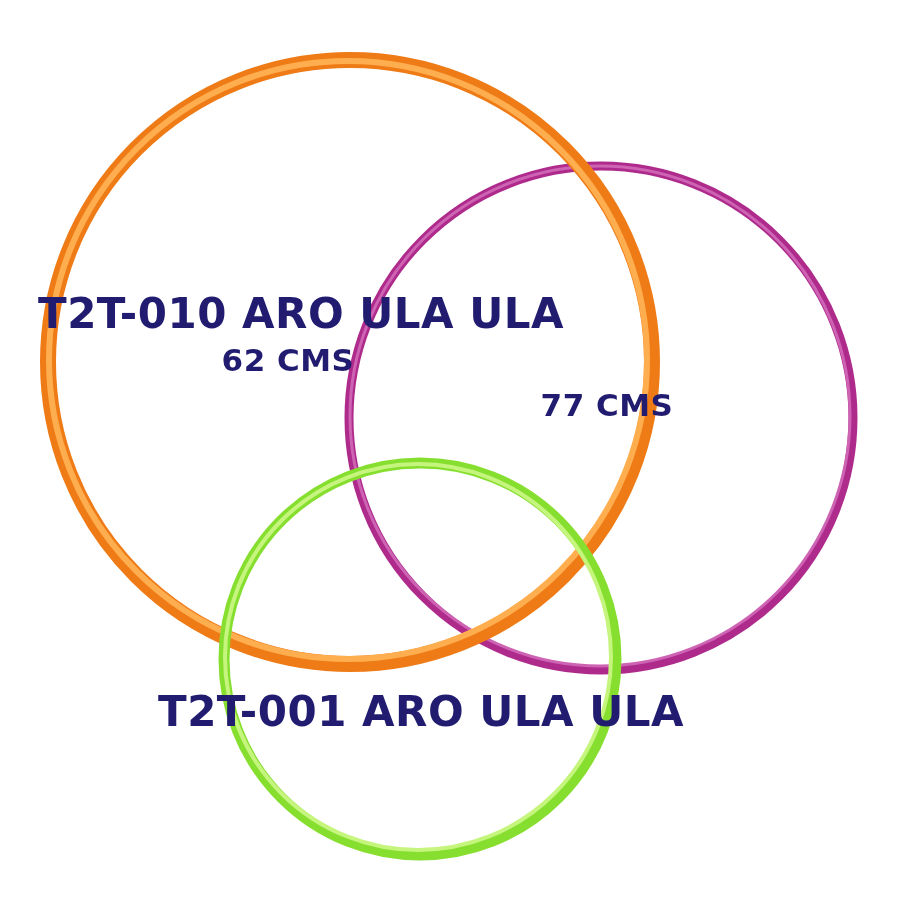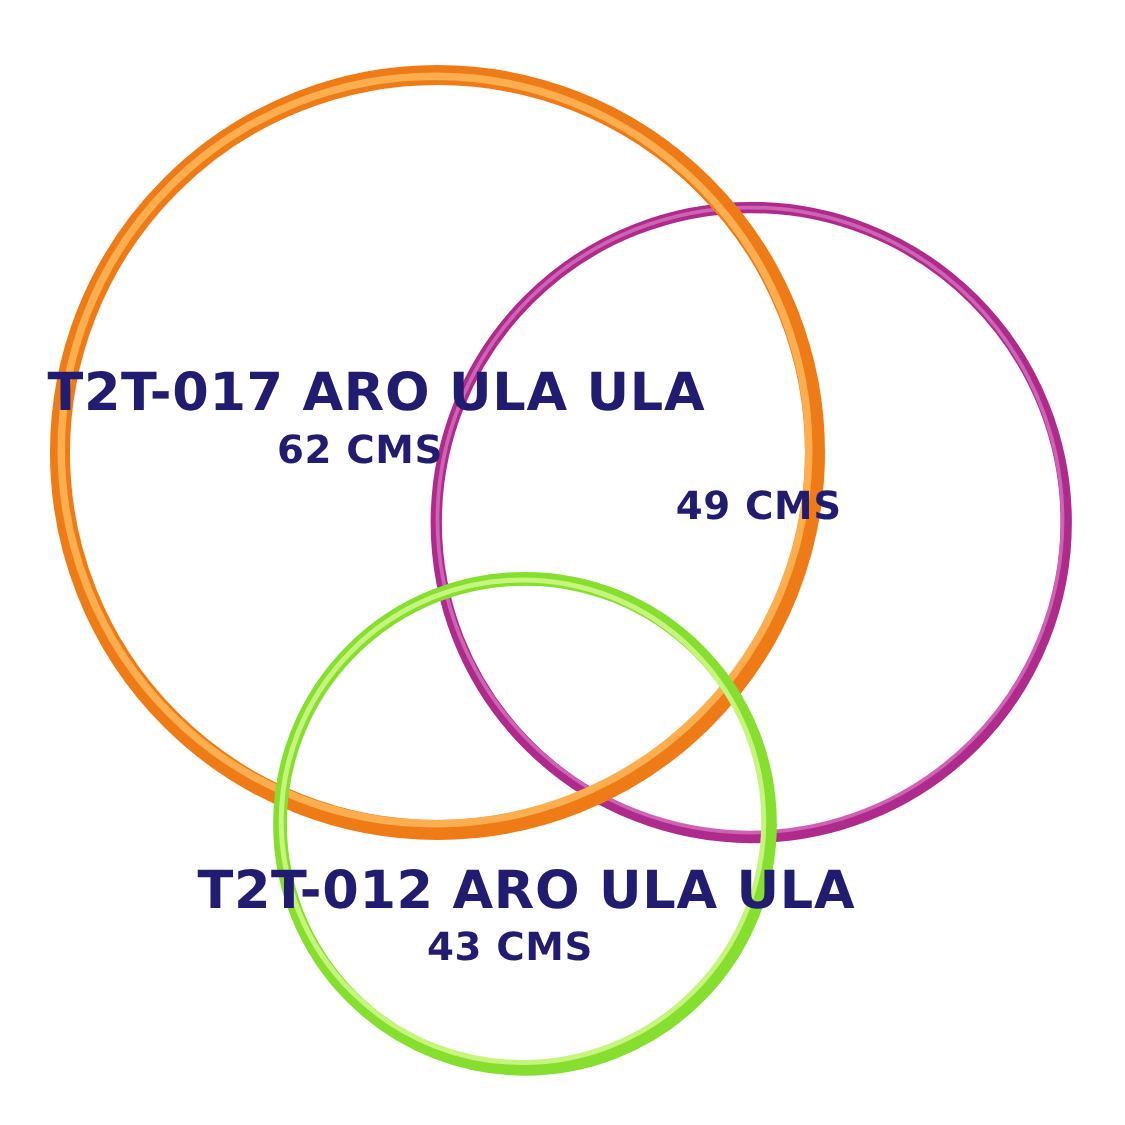--- a/index.html
+++ b/index.html
@@ -52,26 +52,25 @@
       <circle cx="348" cy="360" r="299" fill="none" stroke-width="6" stroke="#FFAE4F"></circle>
     </g>
 
     <g>
       <circle cx="420" cy="659" r="196" fill="none" stroke-width="11" stroke="#86DE2F"></circle>
       <circle cx="418" cy="657" r="193" fill="none" stroke-width="4" stroke="#C6F57E"></circle>
     </g>
   </svg>
 
   <div class="label" style="left:38px; top:290px;">
-    <div class="code-line">T2T-017 ARO ULA ULA</div>
+    <div class="code-line">T2T-010 ARO ULA ULA</div>
     <div class="size-line">62 CMS</div>
   </div>
 
   <div class="label" style="left:357px; top:382px;">
-    <div class="size-line">49 CMS</div>
+    <div class="size-line">77 CMS</div>
   </div>
 
   <div class="label" style="left:158px; top:688px;">
-    <div class="code-line">T2T-012 ARO ULA ULA</div>
-    <div class="size-line">43 CMS</div>
+    <div class="code-line">T2T-001 ARO ULA ULA</div>
   </div>
 
 </div>
 
 </body></html>

